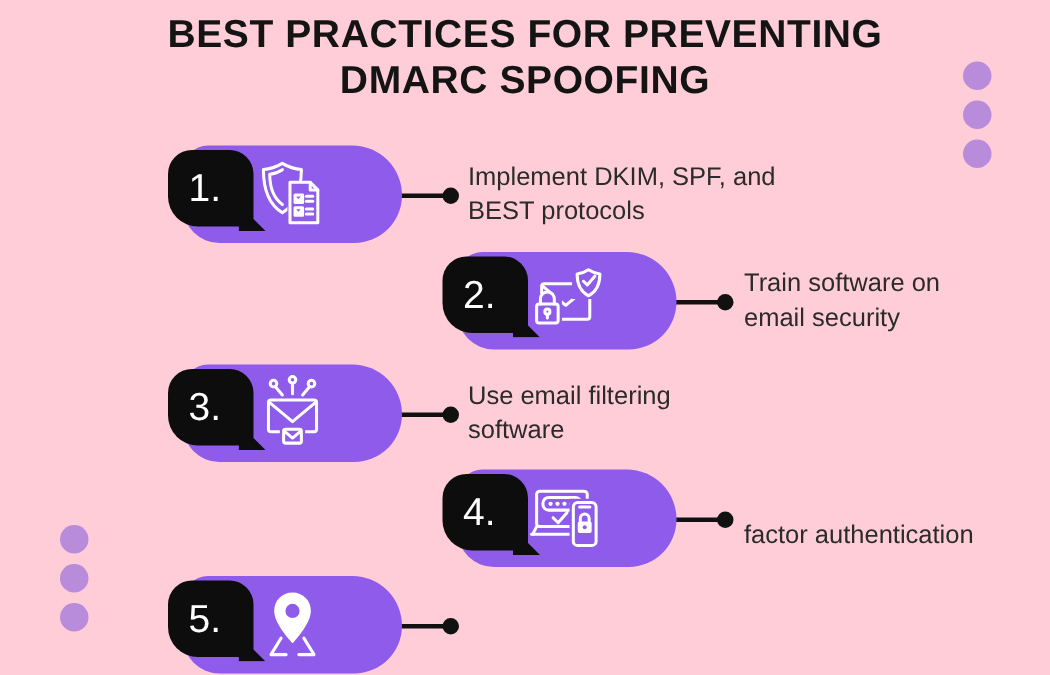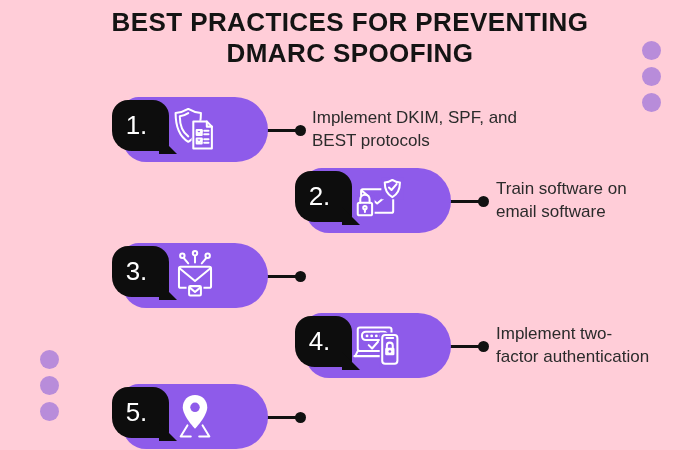--- a/index.html
+++ b/index.html
@@ -149,21 +149,21 @@
       <circle class="ln" cx="16.5" cy="40" r="2"></circle>
       <line class="ln" x1="16.5" y1="42" x2="16.5" y2="45"></line>
     </svg>
   </div>
   <div class="connector">
     <span class="line"></span>
     <span class="dot"></span>
   </div>
   <div class="caption">
     <span>Train software on</span><br>
-    <span>email software</span>
+    <span>email security</span>
   </div>
 </div>
 
 <div class="row r3 pos-left">
   <div class="badge">
     <span>3.</span>
   </div>
   <div class="blob">
     <svg class="icon" viewBox="0 0 64 64">
       <circle class="ln" cx="17" cy="8" r="2.6"></circle>
@@ -175,20 +175,24 @@
       <rect class="ln" x="13" y="21" width="38" height="25" rx="2"></rect>
       <path class="ln" d="M14 23 L32 38 L50 23"></path>
       <path class="fillbg" d="M22 42 H42 V58 H22 Z"></path>
       <rect class="ln" x="25" y="44" width="14" height="11" rx="1.5"></rect>
       <path class="ln" d="M25.5 45.5 L32 51 L38.5 45.5"></path>
     </svg>
   </div>
   <div class="connector">
     <span class="line"></span>
     <span class="dot"></span>
+  </div>
+  <div class="caption">
+    <span>Use email filtering</span><br>
+    <span>software</span>
   </div>
 </div>
 
 <div class="row r4 pos-right">
   <div class="badge">
     <span>4.</span>
   </div>
   <div class="blob">
     <svg class="icon" viewBox="0 0 64 64">
       <rect class="ln" x="8" y="10" width="40" height="28" rx="2.5"></rect>
@@ -206,21 +210,21 @@
       <path class="ln" d="M42.5 34 V31.5 a3.5 3.5 0 0 1 7 0 V34"></path>
       <rect class="fillw" x="40.5" y="34" width="11" height="9" rx="1.5"></rect>
       <circle class="fillbg" cx="46" cy="38.5" r="1.6"></circle>
     </svg>
   </div>
   <div class="connector">
     <span class="line"></span>
     <span class="dot"></span>
   </div>
   <div class="caption">
-    <span>Implement two-</span><br>
+    <br>
     <span>factor authentication</span>
   </div>
 </div>
 
 <div class="row r5 pos-left">
   <div class="badge">
     <span>5.</span>
   </div>
   <div class="blob">
     <svg class="icon" viewBox="0 0 64 64">

